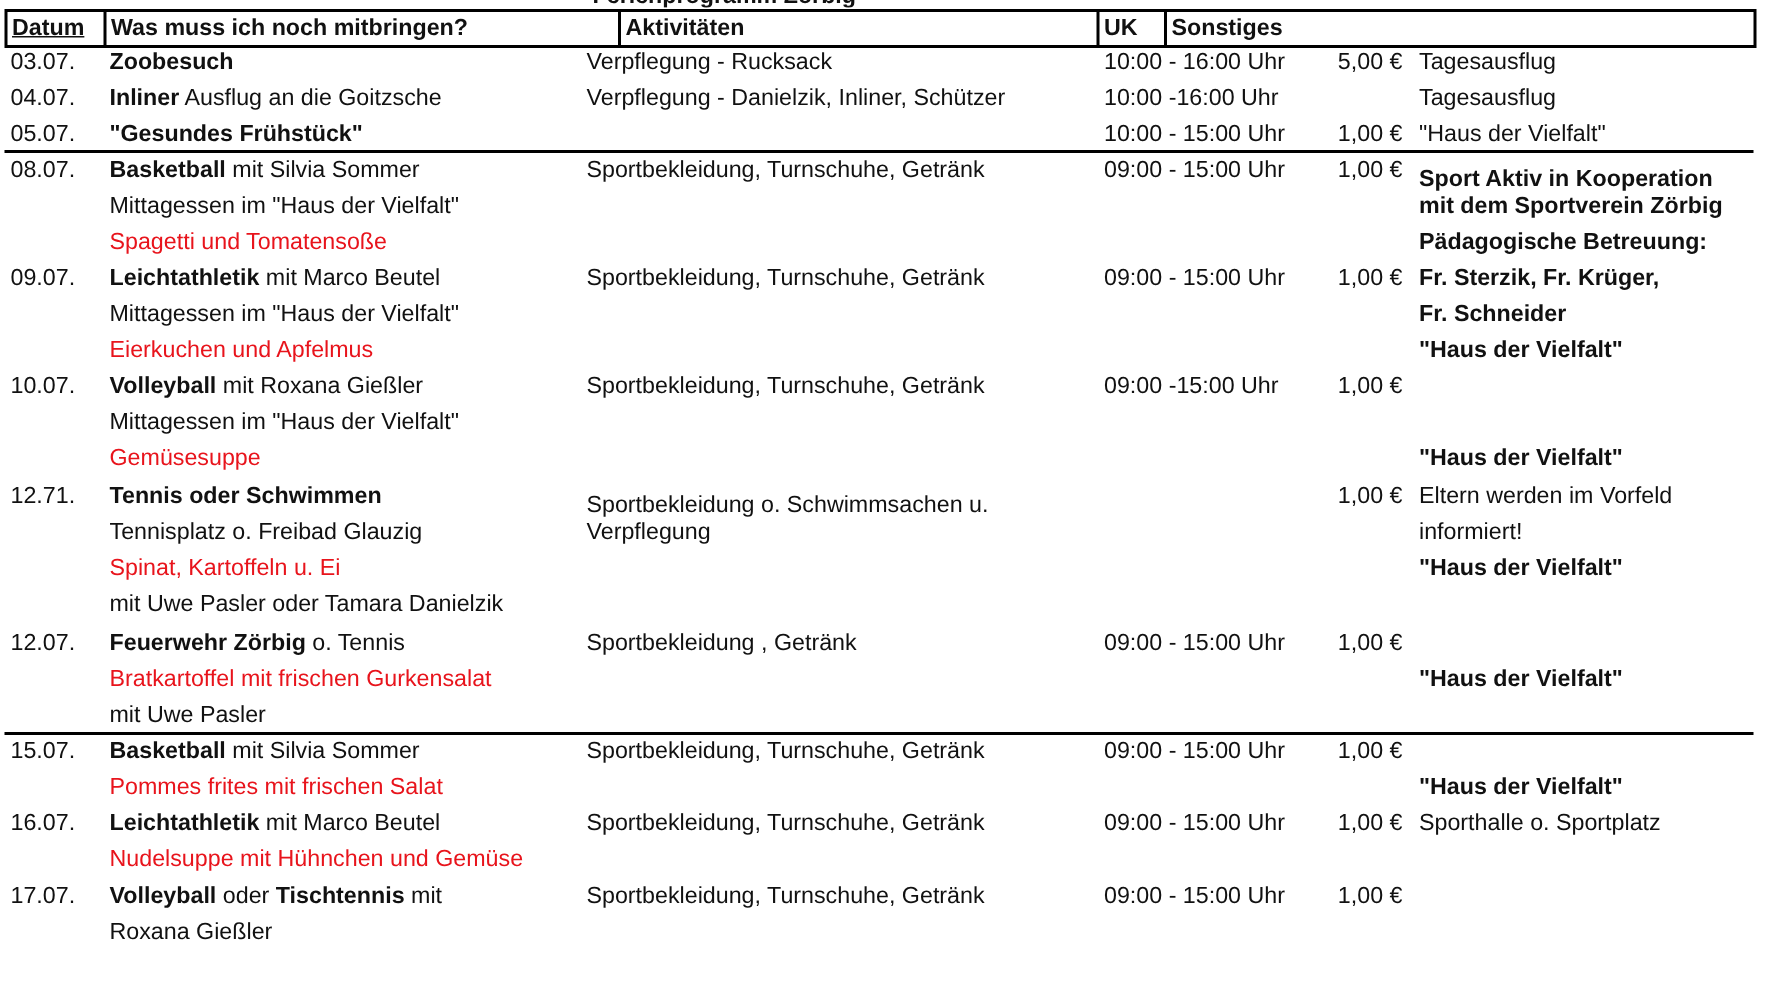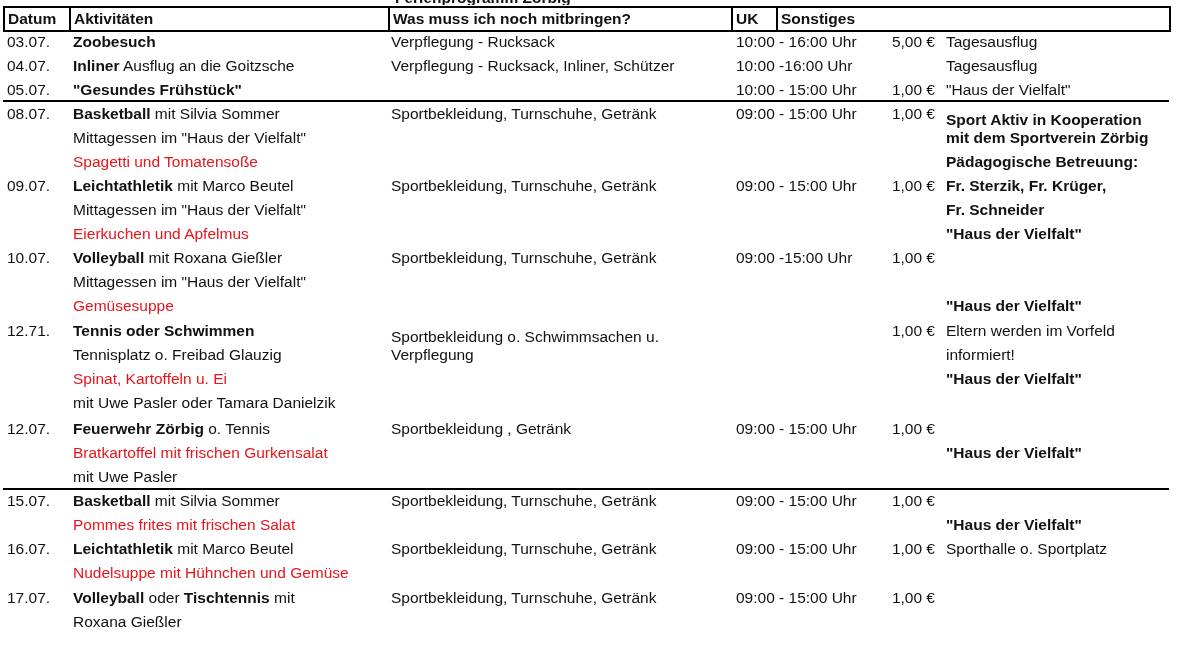--- a/index.html
+++ b/index.html
@@ -13,21 +13,21 @@
     font-weight: bold; font-size: 15.5px; color: #111; white-space: nowrap;
   }
   .header {
     position: absolute; left: 3px; top: 6px; width: 1164px; height: 22px;
     border: 2px solid #000; display: flex; box-sizing: content-box;
   }
   .hcell {
     font-weight: bold; line-height: 22px; padding-left: 3px; box-sizing: border-box;
     border-left: 2px solid #000; white-space: nowrap; overflow: hidden;
   }
-  .hcell:first-child { border-left: none; }
+  .hcell:first-child { border-left: none; text-decoration: underline; }
   .sep {
     position: absolute; left: 3px; width: 1166px; height: 2px; background: #000;
   }
   .line {
     position: absolute; height: 24px; line-height: 24px; white-space: nowrap;
   }
   .red { color: #e8141c; }
   b { font-weight: bold; }
   .c-date { left: 7px; }
   .c-act { left: 73px; }
@@ -36,39 +36,39 @@
   .c-uk { left: 873px; width: 62px; text-align: right; }
   .c-misc { left: 946px; }
 </style>
 </head>
 <body>
 
 <div class="title-cut">Ferienprogramm Zörbig</div>
 
 <div class="header">
   <div class="hcell" style="width:64px">Datum</div>
+  <div class="hcell" style="width:343px">Was muss ich noch mitbringen?</div>
   <div class="hcell" style="width:319px">Aktivitäten</div>
-  <div class="hcell" style="width:343px">Was muss ich noch mitbringen?</div>
   <div class="hcell" style="width:45px">UK</div>
   <div class="hcell" style="width:236px">Sonstiges</div>
 </div>
 
 <div>
   <div class="line c-date" style="top:30px">03.07.</div>
   <div class="line c-act" style="top:30px"><b>Zoobesuch</b></div>
   <div class="line c-bring" style="top:30px">Verpflegung - Rucksack</div>
   <div class="line c-time" style="top:30px">10:00 - 16:00 Uhr</div>
   <div class="line c-uk" style="top:30px">5,00 €</div>
   <div class="line c-misc" style="top:30px">Tagesausflug</div>
 </div>
 
 <div>
   <div class="line c-date" style="top:54px">04.07.</div>
   <div class="line c-act" style="top:54px"><b>Inliner</b><span> Ausflug an die Goitzsche</span></div>
-  <div class="line c-bring" style="top:54px">Verpflegung - Rucksack, Inliner, Schützer</div>
+  <div class="line c-bring" style="top:54px">Verpflegung - Danielzik, Inliner, Schützer</div>
   <div class="line c-time" style="top:54px">10:00 -16:00 Uhr</div>
   <div class="line c-uk" style="top:54px"></div>
   <div class="line c-misc" style="top:54px">Tagesausflug</div>
 </div>
 
 <div>
   <div class="line c-date" style="top:78px">05.07.</div>
   <div class="line c-act" style="top:78px"><b>"Gesundes Frühstück"</b></div>
   <div class="line c-time" style="top:78px">10:00 - 15:00 Uhr</div>
   <div class="line c-uk" style="top:78px">1,00 €</div>

